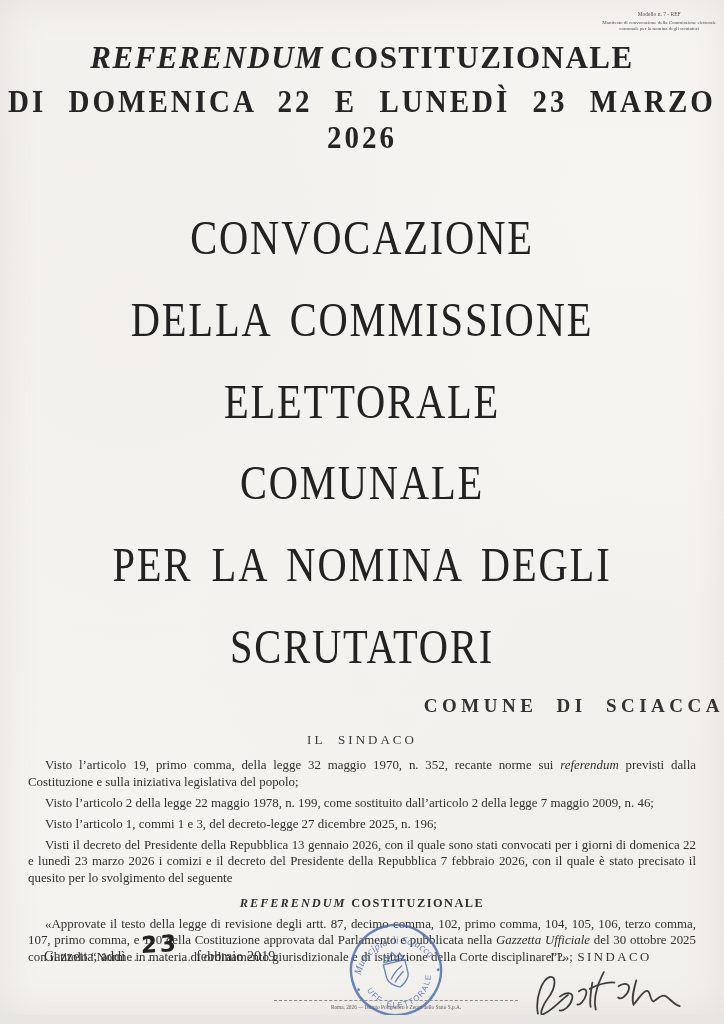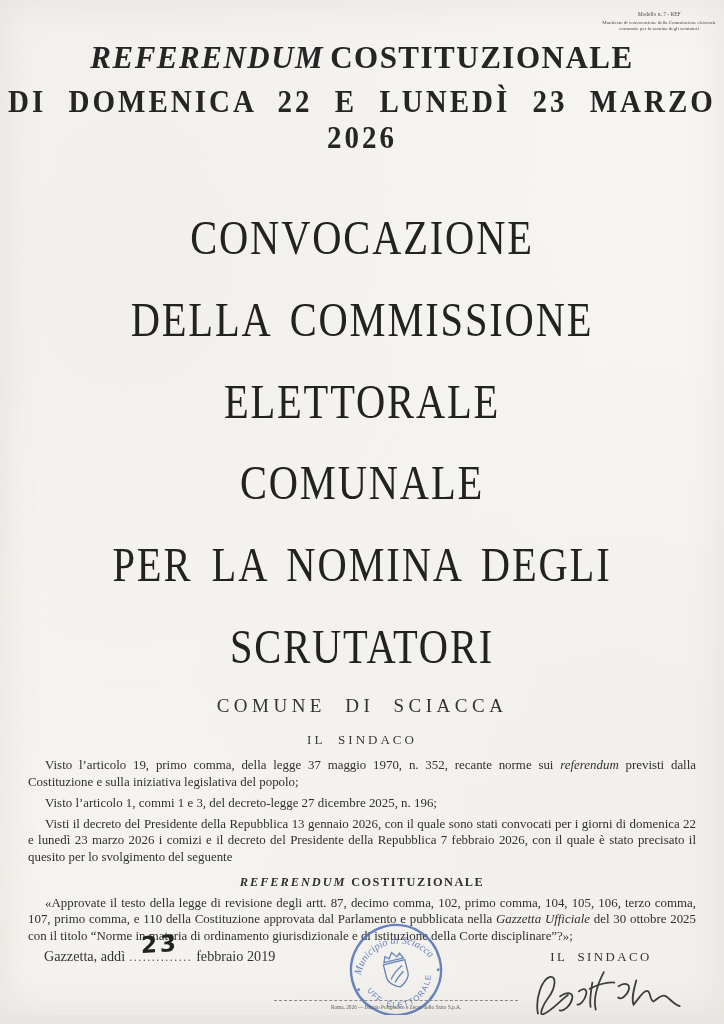--- a/index.html
+++ b/index.html
@@ -45,22 +45,22 @@
     text-align:center;
     font-size:44px; font-weight:400;
     letter-spacing:2px; word-spacing:8px;
     line-height:73px;
     color:#222;
     transform:scale(0.92,1.12);
     transform-origin:50% 0;
   }
 
   .comune {
-    margin-top:60px; text-align:center;
-    font-size:19px; letter-spacing:4.5px; word-spacing:10px; color:#333;
+    margin-top:60px; text-align:right;
+    font-size:19px; letter-spacing:4.5px; word-spacing:10px; color:#333;font-weight:bold;
   }
   .sindaco-head {
     margin-top:15px; text-align:center;
     font-size:13px; letter-spacing:3px; word-spacing:7px; color:#383838;
   }
 
   
   .doc-body {
     margin:9px 28px 0 28px;
     font-size:12.9px; line-height:16.6px;
@@ -129,21 +129,22 @@
     <div>CONVOCAZIONE</div>
     <div>DELLA COMMISSIONE ELETTORALE</div>
     <div>COMUNALE</div>
     <div>PER LA NOMINA DEGLI SCRUTATORI</div>
   </div>
 
   <div class="comune">COMUNE DI SCIACCA</div>
   <div class="sindaco-head">IL SINDACO</div>
 
   <div class="doc-body">
-    <p><span>Visto l’articolo 19, primo comma, della legge 37 maggio 1970, n. 352, recante norme sui </span><span class="it">referendum</span><span> previsti dalla Costituzione e sulla iniziativa legislativa del popolo;</span></p>
+    <p><span>Visto l’articolo 19, primo comma, della legge 32 maggio 1970, n. 352, recante norme sui </span><span class="it">referendum</span><span> previsti dalla Costituzione e sulla iniziativa legislativa del popolo;</span></p>
+    <p><span>Visto l’articolo 2 della legge 22 maggio 1978, n. 199, come sostituito dall’articolo 2 della legge 7 maggio 2009, n. 46;</span></p>
     <p><span>Visto l’articolo 1, commi 1 e 3, del decreto-legge 27 dicembre 2025, n. 196;</span></p>
     <p><span>Visti il decreto del Presidente della Repubblica 13 gennaio 2026, con il quale sono stati convocati per i giorni di domenica 22 e lunedì 23 marzo 2026 i comizi e il decreto del Presidente della Repubblica 7 febbraio 2026, con il quale è stato precisato il quesito per lo svolgimento del seguente</span></p>
 
     <p class="center-head small-ref">
       <span class="it">REFERENDUM</span>
       <span>COSTITUZIONALE</span>
     </p>
 
     <p><span>«Approvate il testo della legge di revisione degli artt. 87, decimo comma, 102, primo comma, 104, 105, 106, terzo comma, 107, primo comma, e 110 della Costituzione approvata dal Parlamento e pubblicata nella </span><span class="it">Gazzetta Ufficiale</span><span> del 30 ottobre 2025 con il titolo “Norme in materia di ordinamento giurisdizionale e di istituzione della Corte disciplinare”?»;</span></p>
 

